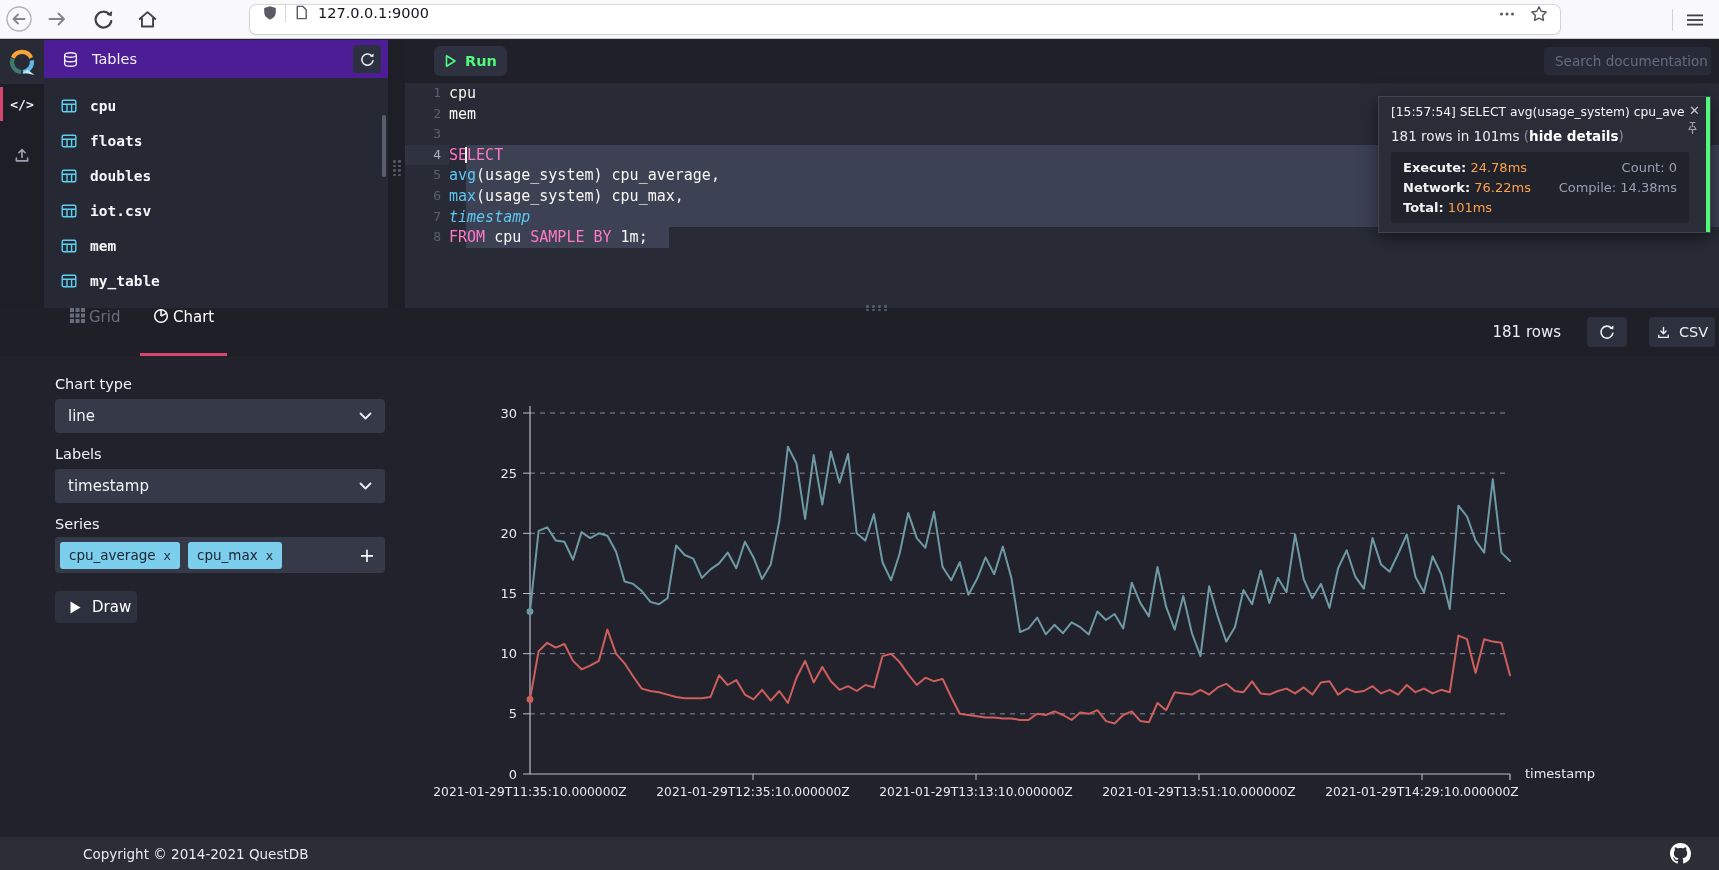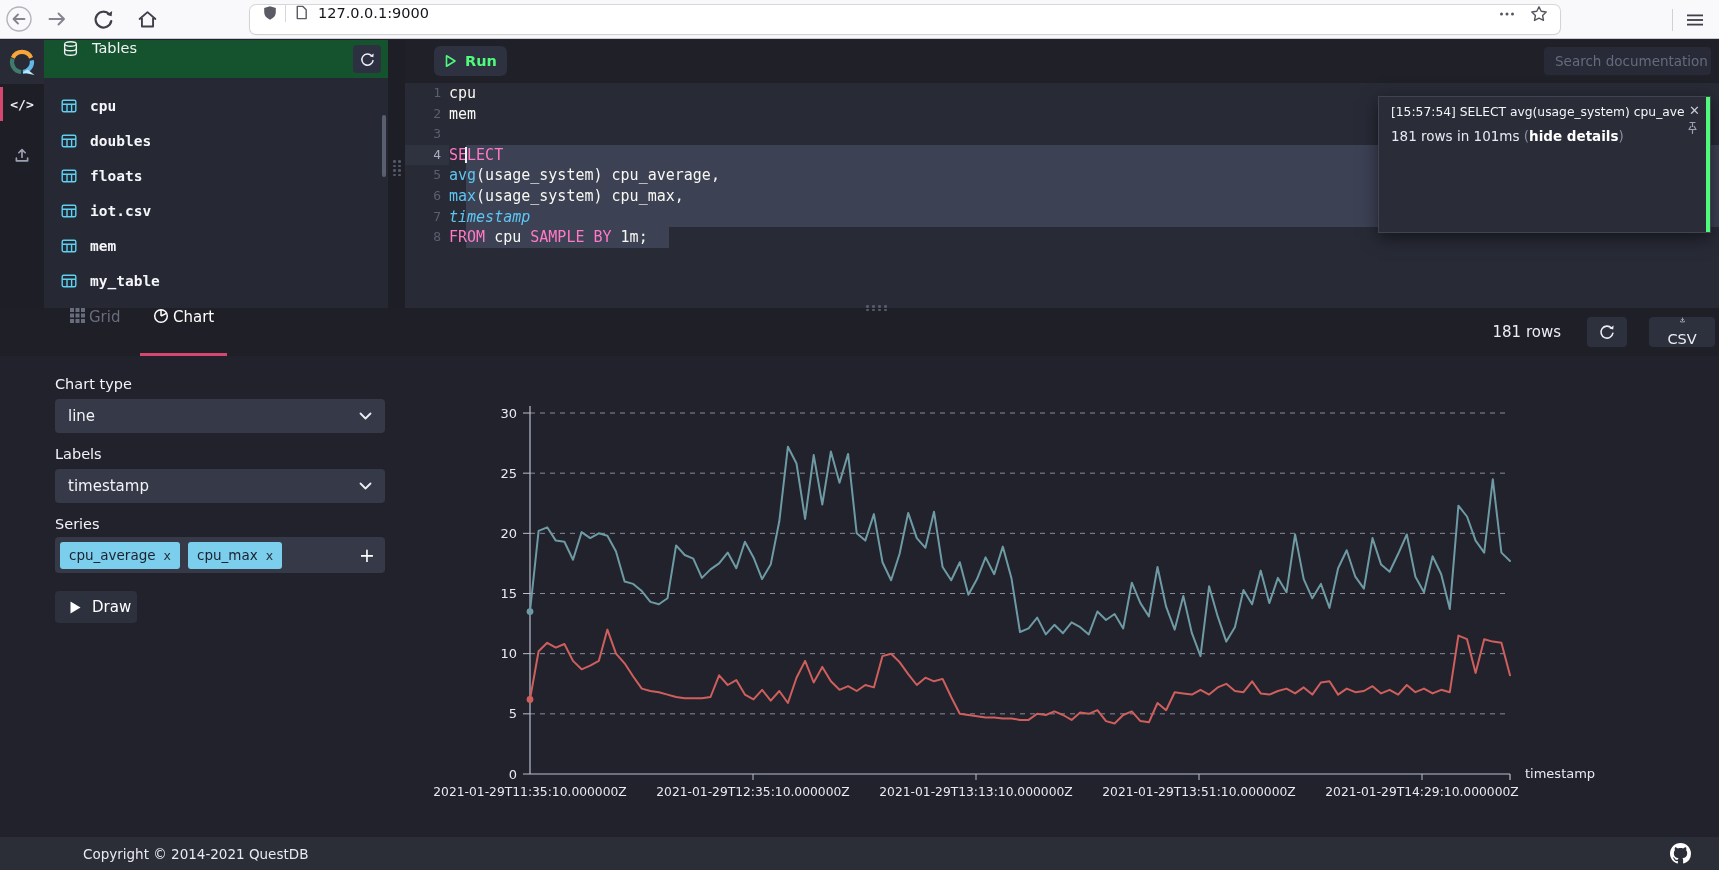--- a/index.html
+++ b/index.html
@@ -29,22 +29,22 @@
   #logo-cell { position:absolute; left:0; top:0; width:44px; height:44px; background:#282a36;
                display:flex; align-items:center; justify-content:center; }
   .rail-btn { position:absolute; left:0; width:44px; height:44px; display:flex; align-items:center; justify-content:center; }
   #rail-code { top:42px; }
   #rail-code .active-bar { position:absolute; left:0; top:5px; width:3px; height:34px; background:#d6476f; }
   #rail-code .code-glyph { font-family:"DejaVu Sans Mono", monospace; font-size:13px; font-weight:bold; color:#eceef4; }
   #rail-upload { top:93px; }
 
   
   #tables-panel { position:absolute; left:44px; top:0; width:344px; height:268px; background:#262833; }
-  #tables-header { position:absolute; left:0; top:0; width:344px; height:38px; background:#14532d;
-                   display:flex; }
+  #tables-header { position:absolute; left:0; top:0; width:344px; height:38px; background:#4c1d95;
+                   display:flex; align-items:center; }
   #tables-header .db-ic { margin-left:18px; }
   #tables-title { font-size:14.5px; color:#f2f3f7; margin-left:13px; }
   #tables-refresh { position:absolute; right:7px; top:5px; width:28px; height:28px; background:#2c3040;
                     border-radius:4px; display:flex; align-items:center; justify-content:center; }
   #table-list { position:absolute; left:0; top:38px; width:344px; padding-top:10px; }
   .table-item { height:35px; display:flex; align-items:center; padding-left:17px; }
   .table-item .t-ic { flex:none; }
   .table-item .t-label { font-family:"DejaVu Sans Mono", monospace; font-weight:bold; font-size:14.5px;
                          color:#f5f6fa; margin-left:13px; }
   #tables-scrollbar { position:absolute; right:2px; top:75px; width:4px; height:62px; background:#5a5f70; border-radius:2px; }
@@ -100,21 +100,21 @@
   .splitter-dots { position:absolute; left:866px; top:-3px; display:grid; grid-template-columns:repeat(4,5px); gap:1px; }
   .splitter-dots i { width:2.5px; height:2.5px; border-radius:50%; background:#565b6c; }
   .tab { position:absolute; top:0; height:48px; display:flex; align-items:flex-start; gap:4px; }
   #tab-grid { left:70px; } #tab-grid span { color:#686d7e; font-size:15px; }
   #tab-chart { left:153px; } #tab-chart span { color:#ffffff; font-size:15px; }
   #tab-chart .underline { position:absolute; left:-13px; bottom:0; width:87px; height:3px; background:#d6476f; }
   #toolbar-right { position:absolute; right:4px; top:0; height:48px; display:flex; align-items:center; gap:22px;text-align:center; }
   #rows-count { color:#eceef4; font-size:15px; margin-right:4px; }
   .tool-btn { height:30px; background:#2d303d; border-radius:4px; display:flex; align-items:center;
               justify-content:center; gap:8px; color:#eceef4; font-size:14.5px; }
-  #btn-refresh-results { width:40px; } #btn-csv { width:66px;flex-direction:column; }
+  #btn-refresh-results { width:40px; } #btn-csv { width:66px; }
 
   
   .cfg-label { position:absolute; left:55px; color:#f2f3f7; font-size:14.5px;text-align:right; }
   .cfg-select { position:absolute; left:55px; width:330px; height:34px; background:#363a48; border-radius:4px;
                 display:flex; align-items:center; padding:0 13px; }
   .cfg-select span { color:#f2f3f7; font-size:15px; flex:1; }
   #series-box { position:absolute; left:55px; top:229px; width:330px; height:36px; background:#363a48; border-radius:4px;
                 display:flex; align-items:center; padding:0 10px 0 5px; gap:8px; }
   .chip { height:27px; background:#7bcfec; border-radius:3px; display:flex; align-items:center;
           padding:0 9px; font-size:13.5px; color:#1e2130; gap:8px; }
@@ -233,28 +233,28 @@
               <rect x="1.2" y="2.2" width="13.6" height="11.6" rx="1.5" fill="none" stroke="#5ed1f2" stroke-width="1.4"></rect>
               <path d="M1.2 6.2h13.6M6 6.2v7.6M10.6 6.2v7.6" stroke="#5ed1f2" stroke-width="1.4"></path>
             </svg>
             <span class="t-label">cpu</span>
           </div>
           <div class="table-item">
             <svg class="t-ic" width="16" height="16" viewBox="0 0 16 16">
               <rect x="1.2" y="2.2" width="13.6" height="11.6" rx="1.5" fill="none" stroke="#5ed1f2" stroke-width="1.4"></rect>
               <path d="M1.2 6.2h13.6M6 6.2v7.6M10.6 6.2v7.6" stroke="#5ed1f2" stroke-width="1.4"></path>
             </svg>
-            <span class="t-label">doubles</span>
+            <span class="t-label">floats</span>
           </div>
           <div class="table-item">
             <svg class="t-ic" width="16" height="16" viewBox="0 0 16 16">
               <rect x="1.2" y="2.2" width="13.6" height="11.6" rx="1.5" fill="none" stroke="#5ed1f2" stroke-width="1.4"></rect>
               <path d="M1.2 6.2h13.6M6 6.2v7.6M10.6 6.2v7.6" stroke="#5ed1f2" stroke-width="1.4"></path>
             </svg>
-            <span class="t-label">floats</span>
+            <span class="t-label">doubles</span>
           </div>
           <div class="table-item">
             <svg class="t-ic" width="16" height="16" viewBox="0 0 16 16">
               <rect x="1.2" y="2.2" width="13.6" height="11.6" rx="1.5" fill="none" stroke="#5ed1f2" stroke-width="1.4"></rect>
               <path d="M1.2 6.2h13.6M6 6.2v7.6M10.6 6.2v7.6" stroke="#5ed1f2" stroke-width="1.4"></path>
             </svg>
             <span class="t-label">iot.csv</span>
           </div>
           <div class="table-item">
             <svg class="t-ic" width="16" height="16" viewBox="0 0 16 16">
@@ -336,20 +336,31 @@
             <i class="sel" style="width: 202.66px;"></i>
             <span class="gutter">8</span>
             <span class="code-text"><span class="tok-kw">FROM</span><span class="tok-plain"> cpu </span><span class="tok-kw">SAMPLE BY</span><span class="tok-plain"> 1m;</span></span>
           </div>
         </div>
     </div>
 
     <div id="notification">
       <div id="notif-title">[15:57:54] SELECT avg(usage_system) cpu_aver...</div>
       <div id="notif-summary"><span>181 rows in 101ms </span><span class="paren">(</span><span class="link">hide details</span><span class="paren">)</span></div>
+      <div id="notif-stats">
+        <div class="stat-col">
+          <div class="stat-row"><span class="stat-label">Execute:</span> <span class="stat-val">24.78ms</span></div>
+          <div class="stat-row"><span class="stat-label">Network:</span> <span class="stat-val">76.22ms</span></div>
+          <div class="stat-row"><span class="stat-label">Total:</span> <span class="stat-val">101ms</span></div>
+        </div>
+        <div class="stat-col right">
+          <div class="stat-row stat-gray">Count: 0</div>
+          <div class="stat-row stat-gray">Compile: 14.38ms</div>
+        </div>
+      </div>
       <div id="notif-close">✕</div>
       <svg id="notif-pin" width="13" height="14" viewBox="0 0 13 14">
         <path d="M4 1.5h5M6.5 1.5v4M3 8.5h7M6.5 8.5v4M4.8 5.5 3 8.5M8.2 5.5 10 8.5" fill="none" stroke="#9aa0b2" stroke-width="1.2" stroke-linecap="round"></path>
       </svg>
       <div class="green-strip"></div>
     </div>
 
     <div id="results">
       <div id="results-toolbar">
         <span class="splitter-dots">

